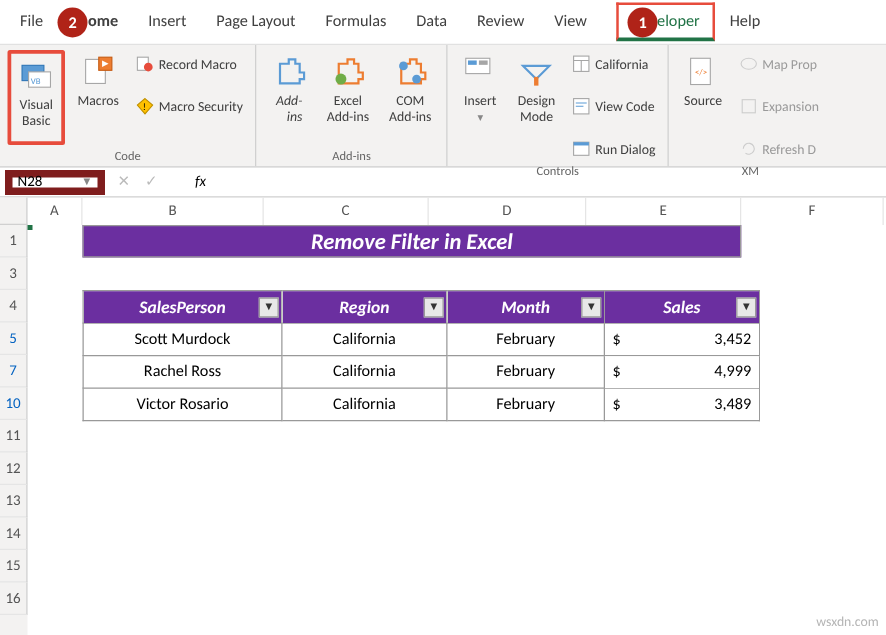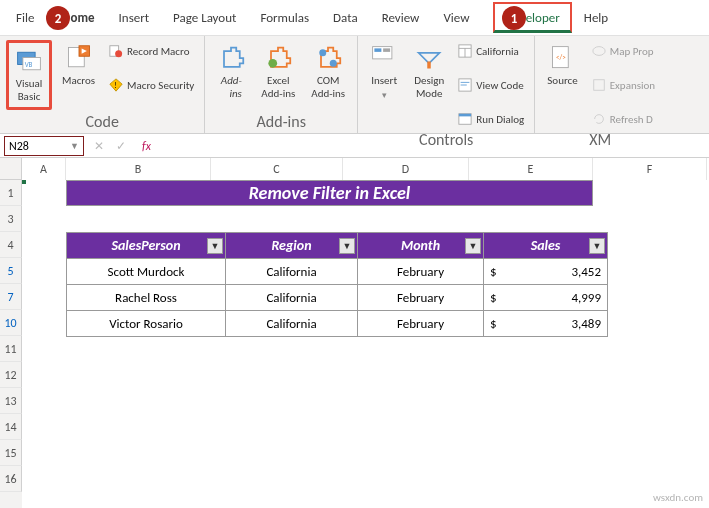--- a/index.html
+++ b/index.html
@@ -10,35 +10,35 @@
     .ribbon-tab { padding: 8px 12px; font-size: 13px; color: #404040; cursor: pointer; position: relative; }
     .ribbon-tab.dev-active { color: #217346; border: 2px solid #e74c3c; border-bottom: 3px solid #217346; padding: 6px 10px 5px 10px; }
     
     
     .callout { position: absolute; width: 24px; height: 24px; border-radius: 50%; background: #b02318; color: #fff; font-size: 13px; font-weight: bold; display: flex; align-items: center; justify-content: center; z-index: 20; }
     
     
     .ribbon { display: flex; height: 98px; background: #f3f2f1; border-bottom: 1px solid #d0d0d0; }
     .ribbon-group { display: flex; flex-direction: column; border-right: 1px solid #d0d0d0; padding: 4px 6px 2px 6px; }
     .ribbon-group-body { display: flex; flex: 1; gap: 4px; }
-    .ribbon-group-label { text-align: center; font-size: 16px; color: #666; margin-top: 2px; }
+    .ribbon-group-label { text-align: center; font-size: 10px; color: #666; margin-top: 2px; }
     .big-btn { display: flex; flex-direction: column; align-items: center; justify-content: flex-start; padding: 4px 6px; gap: 2px; font-size: 11px; color: #404040; cursor: pointer; }
     .big-btn svg, .big-btn .ico { width: 28px; height: 28px; }
     .big-btn.highlighted { border: 3px solid #e74c3c; border-radius: 2px; }
     .small-rows { display: flex; flex-direction: column; gap: 16px; justify-content: flex-start; padding-top: 2px; }
     .small-btn { display: flex; align-items: center; gap: 4px; padding: 2px 4px; font-size: 11px; color: #404040; cursor: pointer; white-space: nowrap; }
     .small-btn svg, .small-btn .ico { width: 14px; height: 14px; flex-shrink: 0; }
     .gray { color: #9a9a9a; }
     
     
     .formula-bar { display: flex; align-items: center; height: 24px; border-bottom: 1px solid #d0d0d0; }
-    .name-box { width: 80px; border: 1px solid #7f1d1d; height: 20px; margin: 0 4px; padding: 0 4px; display: flex; align-items: center; justify-content: space-between; font-size: 12px; }
+    .name-box { width: 80px; border: 6px solid #7f1d1d; height: 20px; margin: 0 4px; padding: 0 4px; display: flex; align-items: center; justify-content: space-between; font-size: 12px; }
     .name-box .dd { font-size: 9px; color: #888; }
     .fb-btn { width: 22px; text-align: center; color: #bbb; }
-    .fx { font-style: italic; color: #be185d; margin-left: 10px; }
+    .fx { font-style: italic; color: #000000; margin-left: 24px; }
     .corner { width: 22px; background: #f3f2f1; border-right: 1px solid #d0d0d0; border-bottom: 1px solid #d0d0d0; display: flex; align-items: center; justify-content: center; }
     .row-headers { display: flex; flex-direction: column; background: #f3f2f1; }
     .row-h { width: 22px; text-align: center; font-size: 12px; color: #555; border-right: 1px solid #d0d0d0; border-bottom: 1px solid #e5e5e5; height: 26px; line-height: 26px; }
     .row-h.blue { color: #0563c1; }
     .col-h { text-align: center; font-size: 12px; color: #555; border-right: 1px solid #e5e5e5; height: 22px; line-height: 22px; }
     
     .cells { position: relative; flex: 1; }
     
     .title-cell { position: absolute; background: #6b2fa0; color: #fff; font-size: 18px; font-style: italic; font-weight: bold; display: flex; align-items: center; justify-content: center; border: 1px solid #999; }
     

